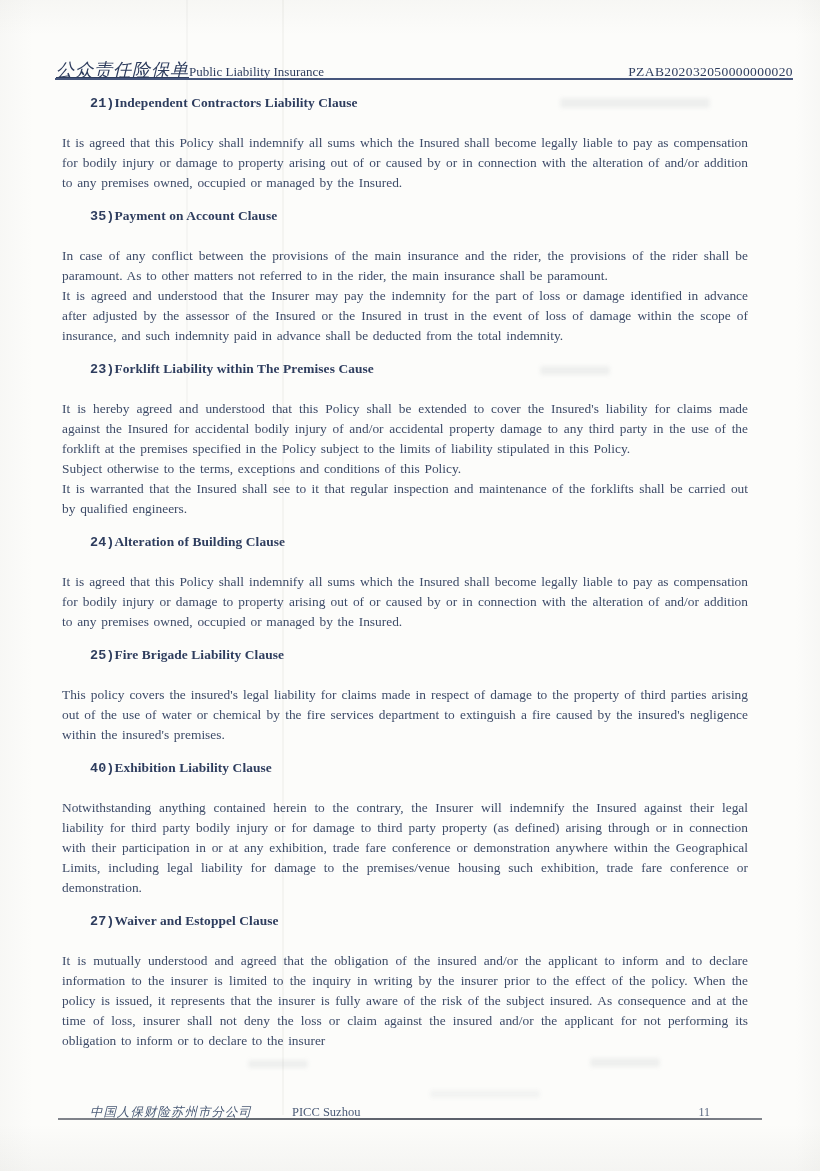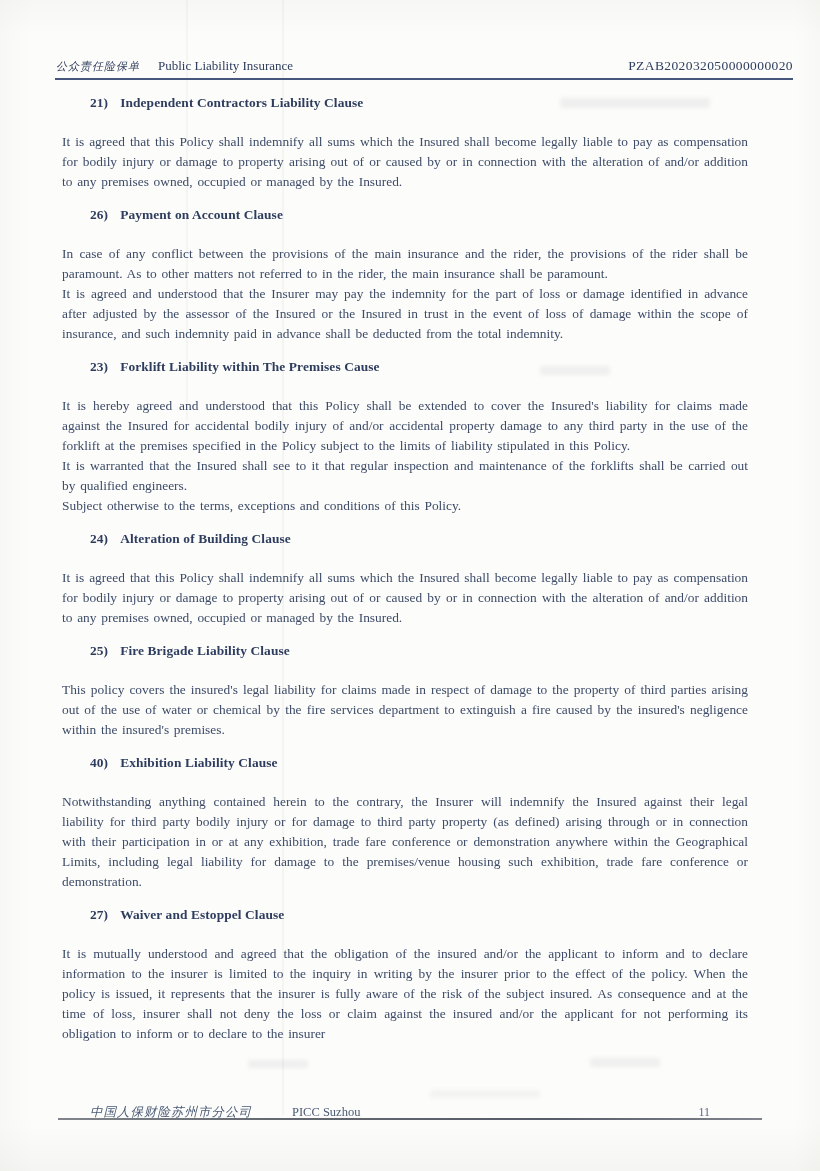--- a/index.html
+++ b/index.html
@@ -33,42 +33,42 @@
   .smudge3{ left:248px; top:1060px; width:60px; height:8px; }
   .smudge4{ left:590px; top:1058px; width:70px; height:9px; }
   .smudge5{ left:430px; top:1090px; width:110px; height:8px; opacity:.7; }
 
   
   .hdr{
     position:absolute; left:56px; right:27px; top:58px;
     display:flex; align-items:baseline;
   }
   .hdr-cn{
-    font-style:italic; font-size:11px; letter-spacing:1px;
-    color:var(--ink-strong); white-space:nowrap;
+    font-style:italic; font-size:18px; letter-spacing:1px;
+    color:var(--ink-strong); white-space:nowrap;text-decoration:underline;
   }
-  .hdr-en{ margin-left:18px; font-size:13px; color:var(--ink-strong); white-space:nowrap; }
+  .hdr-en{ font-size:13px; color:var(--ink-strong); white-space:nowrap; }
   .hdr-policy{ margin-left:auto; font-size:13.5px; letter-spacing:.4px; color:var(--ink-strong); }
   .hdr-rule{
     position:absolute; left:55px; top:78px; width:738px; height:2px;
     background:var(--rule);
   }
 
   
   .doc{
     position:absolute; left:62px; top:94px; width:686px;
     font-size:13.4px; line-height:20px;
   }
   .clause{ margin:0 0 14px 0; }
   .clause-h{
     margin:0 28px 20px 28px;
     font-size:13.4px; line-height:18px; font-weight:bold;
     color:var(--ink-strong); letter-spacing:.1px;
   }
-  .clause-number{ margin-right:12px; }
+  .clause-number{ margin-right:0;font-family:Liberation Mono, monospace; }
   .clause-para{
     margin:0; text-align:justify; word-spacing:1.4px;
     color:var(--ink);
   }
 
   
   .ftr-rule{
     position:absolute; left:58px; top:1118px; width:704px; height:2px;
     background:linear-gradient(90deg, #6b6f78 0%, var(--footer-rule) 30%, #3a4050 70%, #6b6f78 100%);
     opacity:.85;
@@ -104,33 +104,33 @@
   <main class="doc" id="clauses">
     <section class="clause">
       <h2 class="clause-h">
         <span class="clause-number">21)</span><span class="clause-title">Independent Contractors Liability Clause</span>
       </h2>
     <p class="clause-para">It is agreed that this Policy shall indemnify all sums which the Insured shall become legally liable to pay as compensation for bodily injury or damage to property arising out of or caused by or in connection with the alteration of and/or addition to any premises owned, occupied or managed by the Insured.</p>
       </section>
 
     <section class="clause">
       <h2 class="clause-h">
-        <span class="clause-number">26)</span><span class="clause-title">Payment on Account Clause</span>
+        <span class="clause-number">35)</span><span class="clause-title">Payment on Account Clause</span>
       </h2>
     <p class="clause-para">In case of any conflict between the provisions of the main insurance and the rider, the provisions of the rider shall be paramount. As to other matters not referred to in the rider, the main insurance shall be paramount.</p>
         <p class="clause-para">It is agreed and understood that the Insurer may pay the indemnity for the part of loss or damage identified in advance after adjusted by the assessor of the Insured or the Insured in trust in the event of loss of damage within the scope of insurance, and such indemnity paid in advance shall be deducted from the total indemnity.</p>
       </section>
 
     <section class="clause">
       <h2 class="clause-h">
         <span class="clause-number">23)</span><span class="clause-title">Forklift Liability within The Premises Cause</span>
       </h2>
     <p class="clause-para">It is hereby agreed and understood that this Policy shall be extended to cover the Insured's liability for claims made against the Insured for accidental bodily injury of and/or accidental property damage to any third party in the use of the forklift at the premises specified in the Policy subject to the limits of liability stipulated in this Policy.</p>
+        <p class="clause-para">Subject otherwise to the terms, exceptions and conditions of this Policy.</p>
         <p class="clause-para">It is warranted that the Insured shall see to it that regular inspection and maintenance of the forklifts shall be carried out by qualified engineers.</p>
-        <p class="clause-para">Subject otherwise to the terms, exceptions and conditions of this Policy.</p>
       </section>
 
     <section class="clause">
       <h2 class="clause-h">
         <span class="clause-number">24)</span><span class="clause-title">Alteration of Building Clause</span>
       </h2>
     <p class="clause-para">It is agreed that this Policy shall indemnify all sums which the Insured shall become legally liable to pay as compensation for bodily injury or damage to property arising out of or caused by or in connection with the alteration of and/or addition to any premises owned, occupied or managed by the Insured.</p>
       </section>
 
     <section class="clause">

